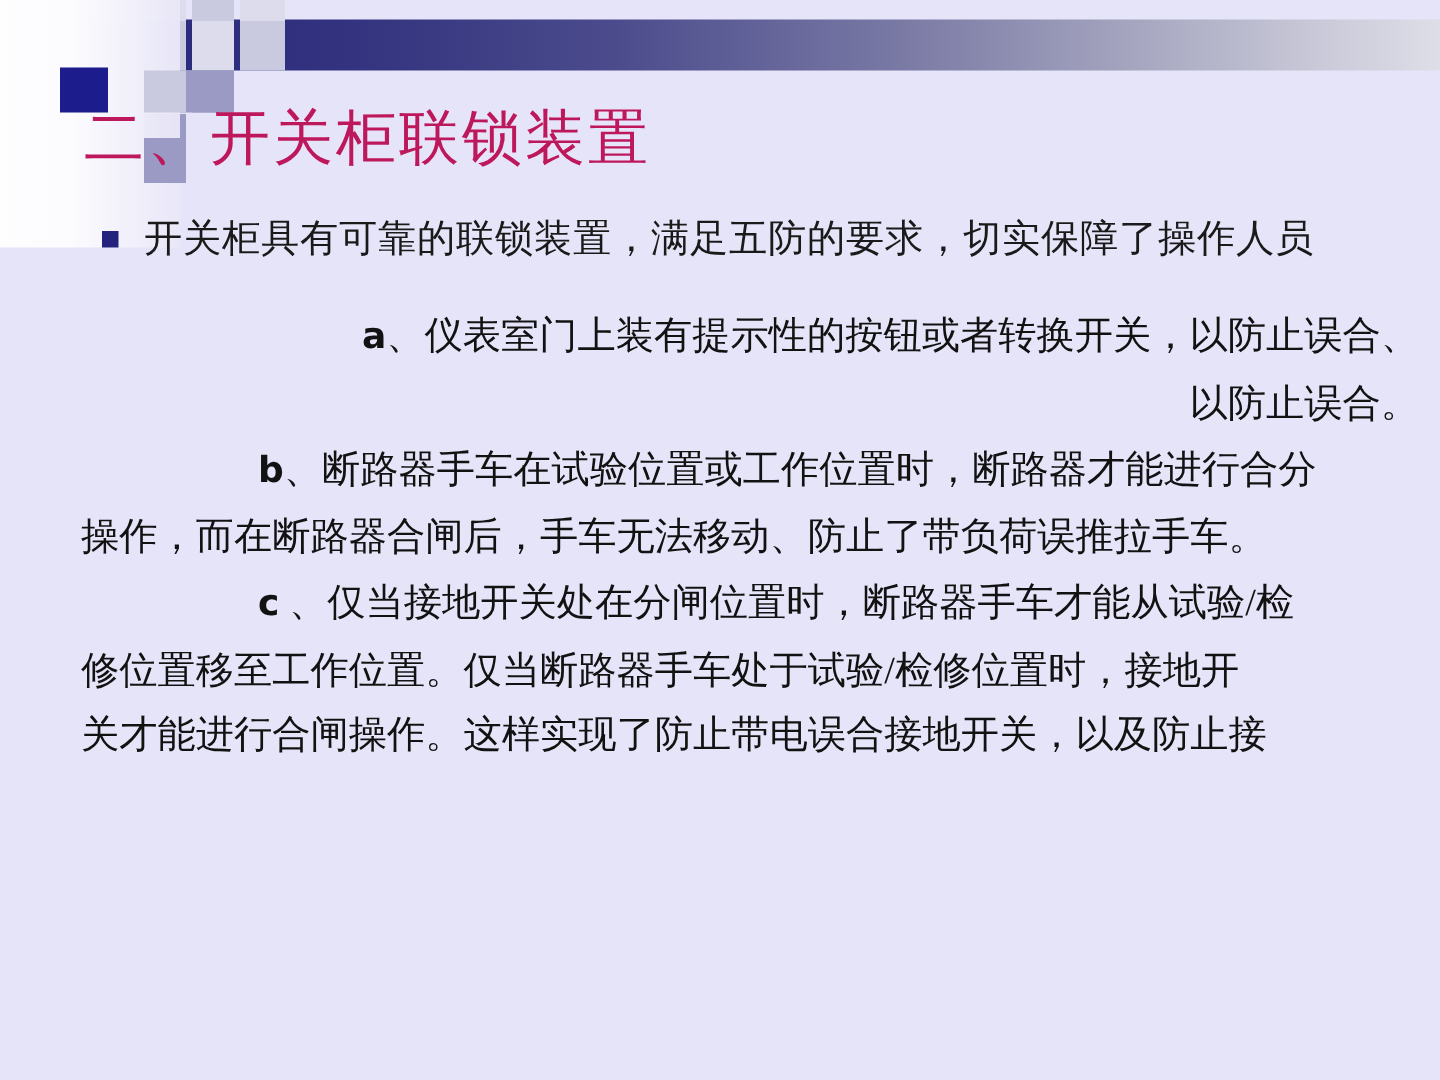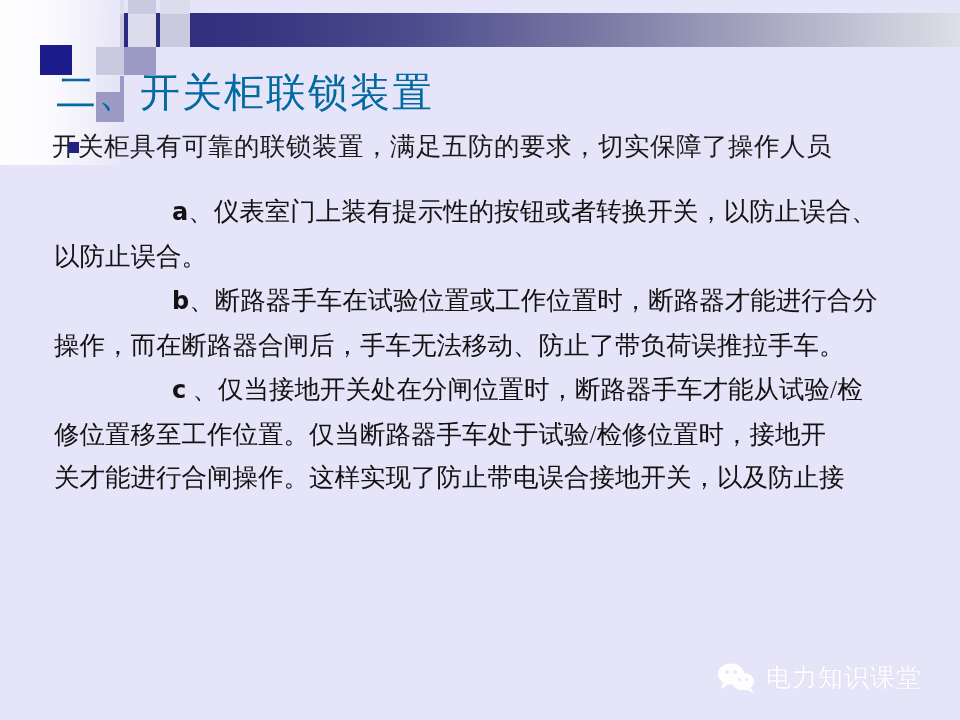--- a/index.html
+++ b/index.html
@@ -58,37 +58,37 @@
   .sq-paler    { background: #eeeef6; }
 
   
   #title {
     position: absolute;
     left: 56px;
     top: 69px;
     font-family: "DejaVu Sans", sans-serif;
     font-size: 40px;
     line-height: 46px;
-    color: #0369a1;
+    color: #be185d;
     letter-spacing: 2px;
     white-space: nowrap;
   }
 
   
   #body {
     position: absolute;
     left: 0;
     top: 126px;
     width: 960px;
   }
 
   .bullet-para {
     position: relative;
-    margin: 0 0 0 0;
-    padding-left: 52px;
+    margin: 12px 0 0 0;
+    padding-left: 96px;
     padding-right: 20px;
     font-size: 25.5px;
     line-height: 42px;
     color: #1a1a1a;
     text-align: justify;
   }
   .bullet-mark {
     position: absolute;
     left: 68px;
     top: 16px;
@@ -180,47 +180,32 @@
 
   <div id="title">二、开关柜联锁装置</div>
 
   <div id="body">
 
     <div class="bullet-para">
       <span class="bullet-mark"></span>
       <span class="txt-line">开关柜具有可靠的联锁装置，满足五防的要求，切实保障了操作人员</span>
     </div>
 
-    <div class="para" style="margin-top:22px;">
+    <div class="para" style="margin-top:22px;text-align:right;">
       <span class="ln indent"><span class="lat">a</span><span>、</span><span>仪表室门上装有提示性的按钮或者转换开关，以防止误合、</span></span>
       <span class="ln">以防止误合。</span>
     </div>
 
     <div class="para" style="margin-top:1px;">
       <span class="ln indent"><span class="lat">b</span><span>、</span><span>断路器手车在试验位置或工作位置时，断路器才能进行合分</span></span>
       <span class="ln">操作，而在断路器合闸后，手车无法移动、防止了带负荷误推拉手车。</span>
     </div>
 
     <div class="para" style="margin-top:1px;">
       <span class="ln indent"><span class="lat">c</span><span> 、</span><span>仅当接地开关处在分闸位置时，断路器手车才能从试验/检</span></span>
       <span class="ln">修位置移至工作位置。仅当断路器手车处于试验/检修位置时，接地开</span>
       <span class="ln">关才能进行合闸操作。这样实现了防止带电误合接地开关，以及防止接</span>
     </div>
 
   </div>
 
-  <div id="watermark">
-    <span class="wechat-icon">
-      <svg width="40" height="32" viewBox="0 0 40 32" xmlns="http://www.w3.org/2000/svg">
-        <ellipse cx="14" cy="12" rx="13" ry="10.5" fill="#ffffff"></ellipse>
-        <polygon points="6,20 4,27 11,23" fill="#ffffff"></polygon>
-        <circle cx="10" cy="10" r="1.8" fill="#e6e4f8"></circle>
-        <circle cx="18" cy="10" r="1.8" fill="#e6e4f8"></circle>
-        <ellipse cx="26" cy="19.5" rx="11" ry="8.8" fill="#ffffff"></ellipse>
-        <polygon points="34,26 37,31 30,28" fill="#ffffff"></polygon>
-        <circle cx="22.5" cy="17.5" r="1.5" fill="#e6e4f8"></circle>
-        <circle cx="29.5" cy="17.5" r="1.5" fill="#e6e4f8"></circle>
-      </svg>
-    </span>
-    <span class="wm-text">电力知识课堂</span>
-  </div>
 
 </div>
 
 </body></html>

